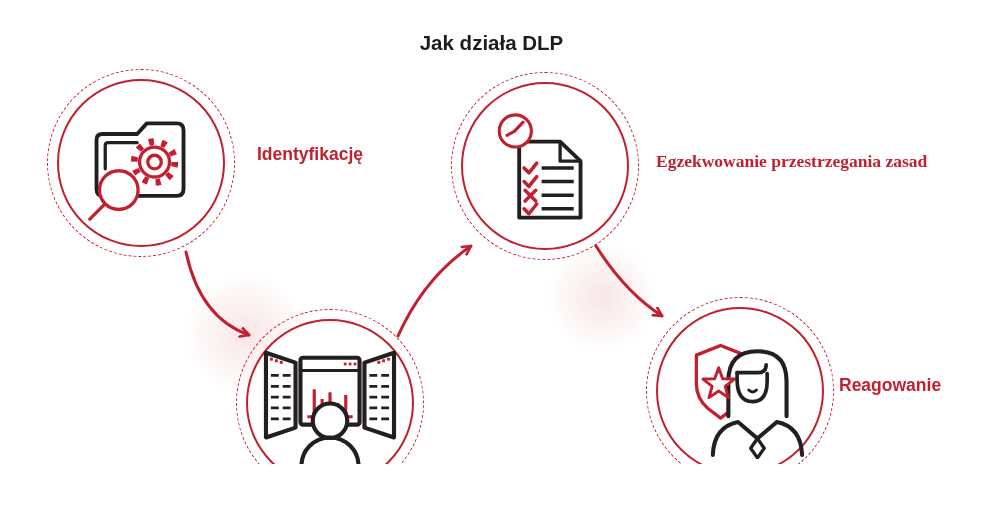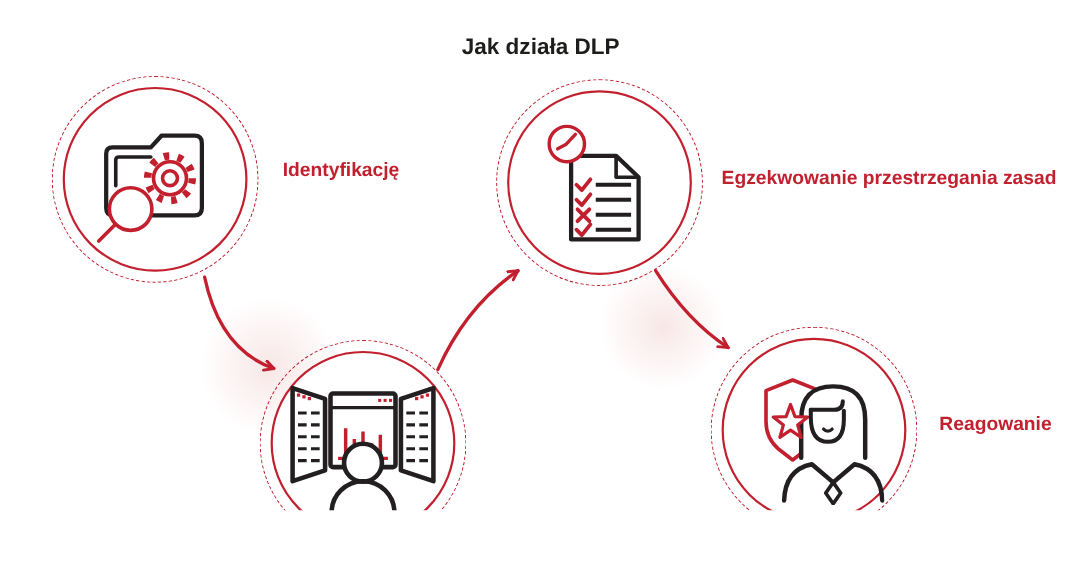--- a/index.html
+++ b/index.html
@@ -29,22 +29,22 @@
   .node1{left:47px;top:69px;}
   .node2{left:236px;top:309px;}
   .node3{left:451px;top:72px;}
   .node4{left:646px;top:297px;}
   .step-label{
     position:absolute;color:#c2202e;font-weight:700;font-size:17.5px;line-height:20px;
   }
   .step-label span{display:block;}
   .label1{left:257px;top:144px;text-align:center;}
   .label2{left:427px;top:391px;width:152px;text-align:center;}
-  .label3{left:656px;top:151px;text-align:left;white-space:nowrap;}
-  .label4{left:839px;top:375px;width:132px;text-align:center;}
+  .label3{left:656px;top:151px;text-align:left;white-space:nowrap;font-family:Liberation Serif, serif;}
+  .label4{left:839px;top:375px;width:132px;text-align:left;}
 </style>
 </head>
 <body>
 
 <div class="canvas">
 
   <div class="title">Jak działa DLP</div>
 
   <div class="glow glow1"></div>
   <div class="glow glow2"></div>

